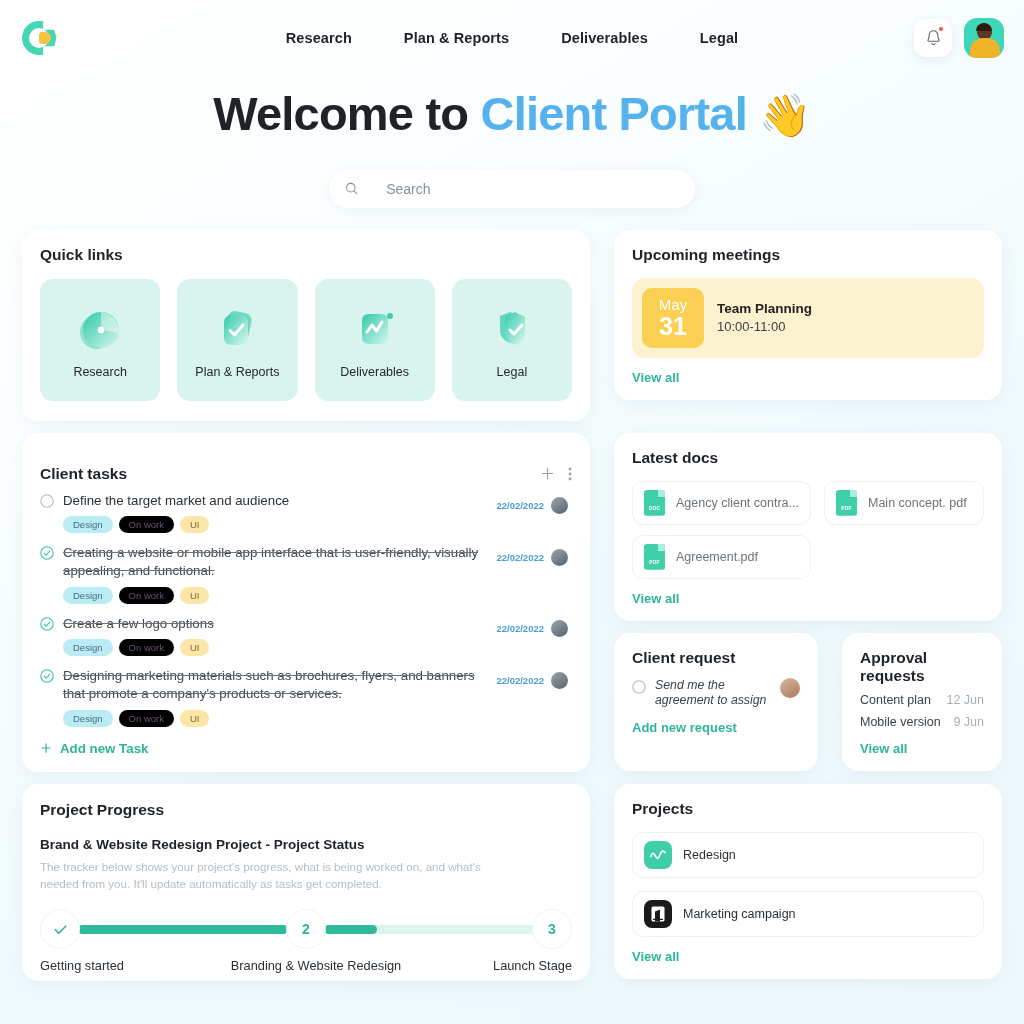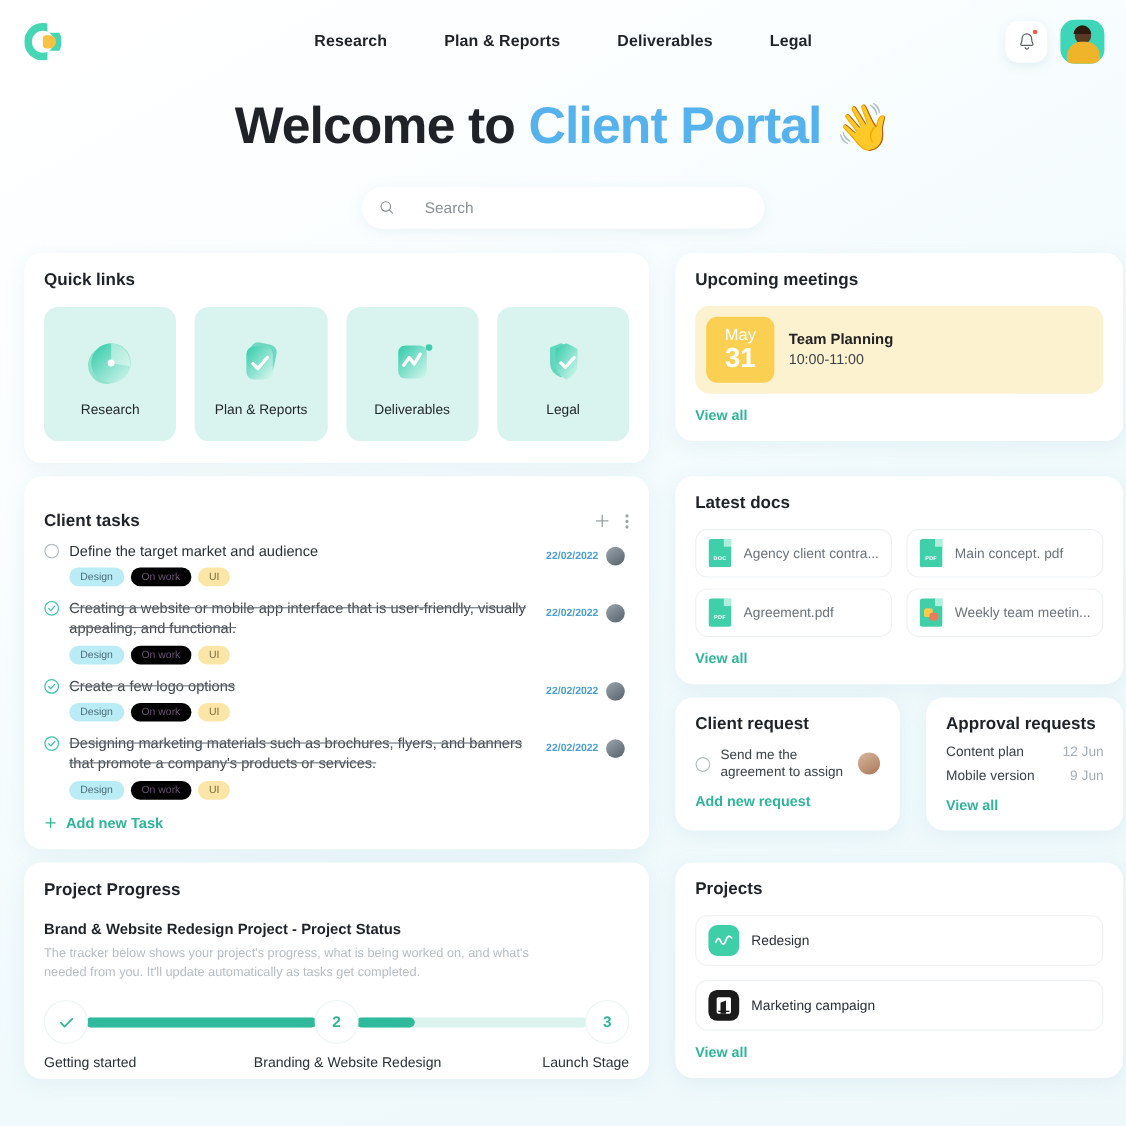--- a/index.html
+++ b/index.html
@@ -159,21 +159,21 @@
   }
   .file-ico .corner { position: absolute; right: 0; top: 0; width: 7px; height: 7px; background: #aeeedd; }
   .file-ico .ftxt { position: absolute; bottom: 5px; left: 0; right: 0; text-align: center; font-size: 5px; color: #fff; font-weight: bold; letter-spacing: .2px; }
   .file-ico.multi .sheet { background: #41cfa8; }
   .file-ico.multi .blob1 { position: absolute; left: 4px; top: 9px; width: 8px; height: 8px; background: #f2cc4a; border-radius: 2px; }
   .file-ico.multi .blob2 { position: absolute; left: 9px; top: 13px; width: 8px; height: 7px; background: #ef7a5a; border-radius: 2px; }
 
   
   .row2 { display: flex; gap: 24px; }
   .req { padding: 16px 18px 14px 18px; flex: 0 0 204px; }
-  .req-item { display: flex; align-items: center; gap: 9px; margin-top: 11px; }
+  .req-item { display: flex; align-items: flex-start; gap: 9px; margin-top: 11px; font-style: italic; }
   .req-text { font-size: 12.3px; color: #3b4248; line-height: 1.25; flex: 1; }
   .req-av { width: 20px; height: 20px; border-radius: 50%; background: linear-gradient(150deg,#d9b79c,#a9785b); flex: 0 0 auto; }
   .appr { padding: 16px 18px 14px 18px; flex: 1; }
   .appr-line { display: flex; margin-top: 8px; font-size: 12.5px; color: #3b4248; }
   .appr-line .d { margin-left: auto; color: #a7aeb4; }
 
   
   .progress { padding: 17px 18px 20px 18px; }
   .prog-sub { font-size: 13.5px; font-weight: bold; margin-top: 18px; color: #1f2328; }
   .prog-desc { font-size: 11.6px; color: #b6bdc3; line-height: 1.45; margin-top: 7px; max-width: 470px; }
@@ -472,29 +472,20 @@
 
         <div class="doc">
           <div class="file-ico">
             <div class="sheet"></div>
               <div class="corner"></div>
             <div class="ftxt">PDF</div>
           </div>
           <div class="doc-name">Agreement.pdf</div>
         </div>
 
-        <div class="doc">
-          <div class="file-ico multi">
-            <div class="sheet"></div>
-              <div class="corner"></div>
-            <div class="blob1"></div>
-              <div class="blob2"></div>
-          </div>
-          <div class="doc-name">Weekly team meetin...</div>
-        </div>
 
       </div>
       <a class="viewall">View all</a>
     </section>
 
     <div class="row2" style="margin-top:12px">
       <section class="card req">
         <div class="card-title">Client request</div>
         <div class="req-item">
           <svg class="tick" viewBox="0 0 14 14">

